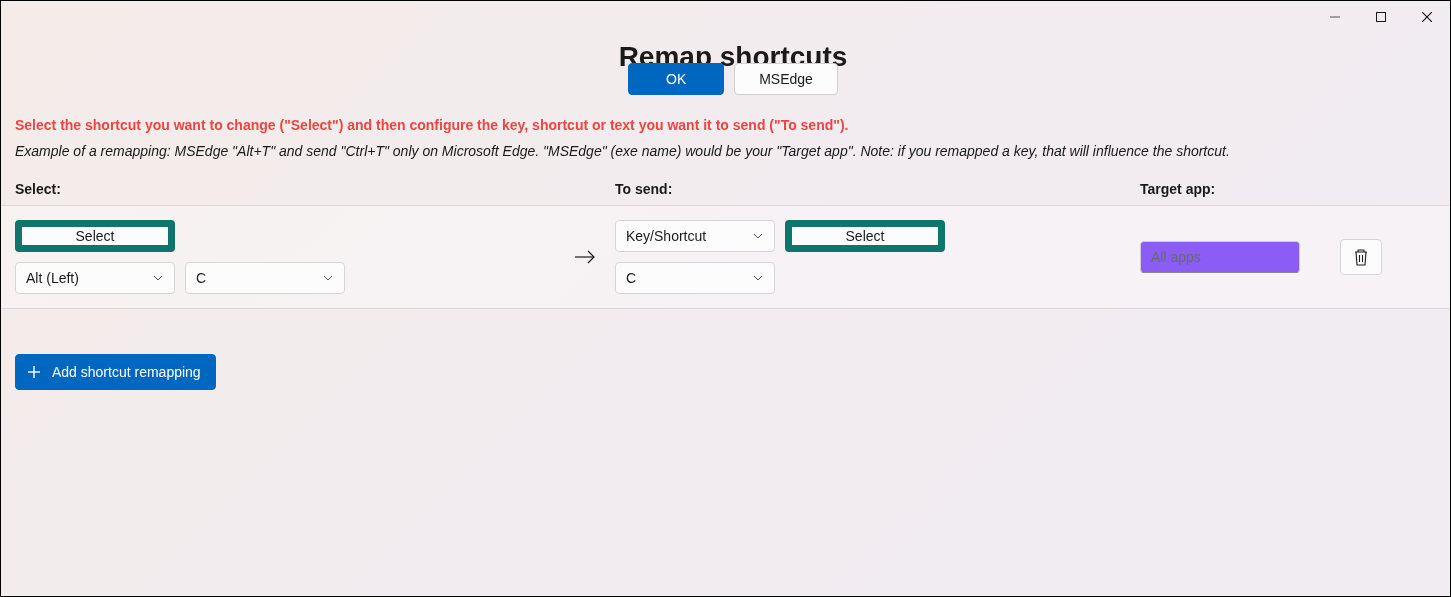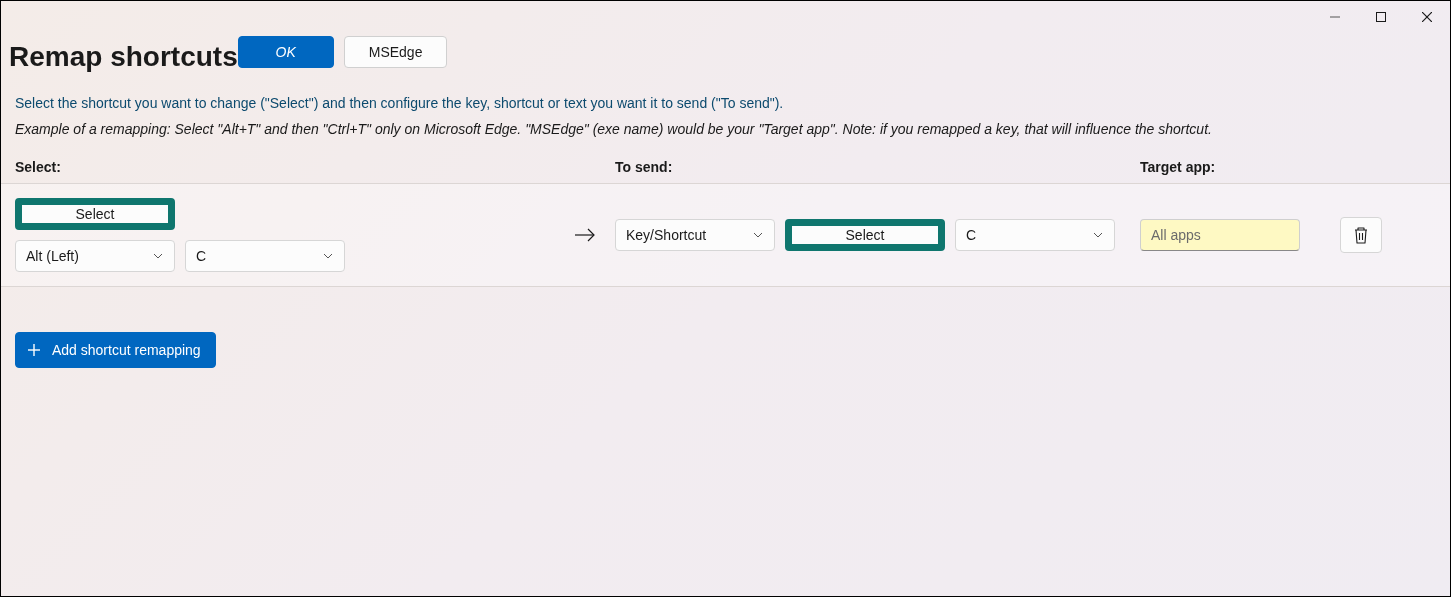--- a/index.html
+++ b/index.html
@@ -29,22 +29,23 @@
     align-items: center;
     justify-content: center;
     cursor: pointer;
   }
   .win-btn svg { display: block; }
 
   
   .header-row {
     display: flex;
     align-items: center;
-    justify-content: flex-start;
-    padding: 40px 14px 0 8px;
+    justify-content: space-between;
+    padding: 40px 14px 0 29px;
+    flex-direction: column;
   }
   .title {
     font-size: 28px;
     font-weight: 600;
     color: #1a1a1a;
   }
   .action-buttons {
     display: flex;
     gap: 10px;
     align-items: center;
@@ -59,36 +60,35 @@
     cursor: pointer;
     display: flex;
     align-items: center;
     justify-content: center;
     border: 1px solid transparent;
   }
   .btn-primary {
     background: #0067c0;
     color: #fff;
     border-color: #0067c0;
-    font-style: italic;
   }
   .btn-secondary {
     background: #fcfcfc;
     color: #1a1a1a;
     border: 1px solid #d0d0d0;
   }
 
   
   .instructions {
     padding: 22px 14px 0 14px;
   }
   .instr-bold {
     font-size: 14px;
-    font-weight: 400;
-    color: #0c4a6e;
+    font-weight: 700;
+    color: #ef4444;
   }
   .instr-italic {
     font-size: 14px;
     font-style: italic;
     color: #1a1a1a;
     margin-top: 10px;
   }
 
   
   .col-headers {
@@ -119,21 +119,21 @@
   }
   .arrow-area {
     width: 60px;
     display: flex;
     align-items: center;
     justify-content: center;
   }
   .tosend-area {
     width: 525px;
     display: flex;
-    flex-direction: row;
+    flex-direction: column;
     gap: 10px;
   }
   .target-area {
     flex: 1;
     display: flex;
     align-items: center;
     gap: 40px;
   }
 
   .row-line {
@@ -173,21 +173,21 @@
     width: 12px;
     height: 12px;
     display: flex;
     align-items: center;
     justify-content: center;
   }
 
   .text-input {
     width: 160px;
     height: 32px;
-    background: #fef9c3;
+    background: #8b5cf6;
     border: 1px solid #cfcfcf;
     border-bottom: 1px solid #888;
     border-radius: 4px;
     font-size: 14px;
     padding: 0 10px;
     color: #1a1a1a;
     outline: none;
   }
   .text-input::placeholder { color: #6b6b6b; }
 
@@ -247,21 +247,21 @@
 <div class="header-row">
   <div class="title">Remap shortcuts</div>
   <div class="action-buttons">
     <div class="btn btn-primary">OK</div>
     <div class="btn btn-secondary">MSEdge</div>
   </div>
 </div>
 
 <div class="instructions">
   <div class="instr-bold">Select the shortcut you want to change ("Select") and then configure the key, shortcut or text you want it to send ("To send").</div>
-  <div class="instr-italic">Example of a remapping: Select "Alt+T" and then "Ctrl+T" only on Microsoft Edge. "MSEdge" (exe name) would be your "Target app". Note: if you remapped a key, that will influence the shortcut.</div>
+  <div class="instr-italic">Example of a remapping: MSEdge "Alt+T" and send "Ctrl+T" only on Microsoft Edge. "MSEdge" (exe name) would be your "Target app". Note: if you remapped a key, that will influence the shortcut.</div>
 </div>
 
 <div class="col-headers">
   <div class="col-select">Select:</div>
   <div class="col-tosend">To send:</div>
   <div class="col-target">Target app:</div>
 </div>
 
 <div class="mapping-row">
 

